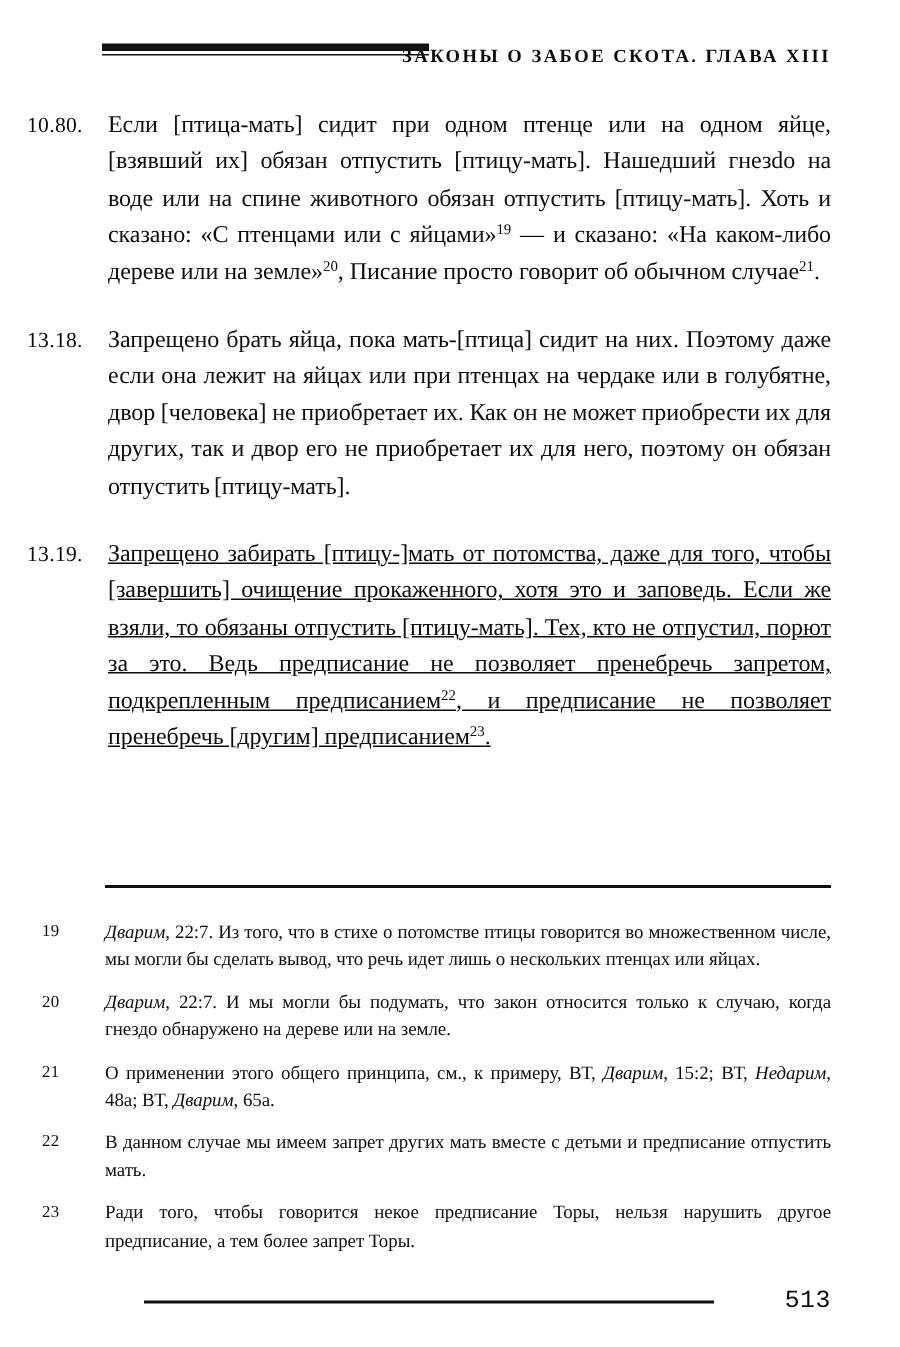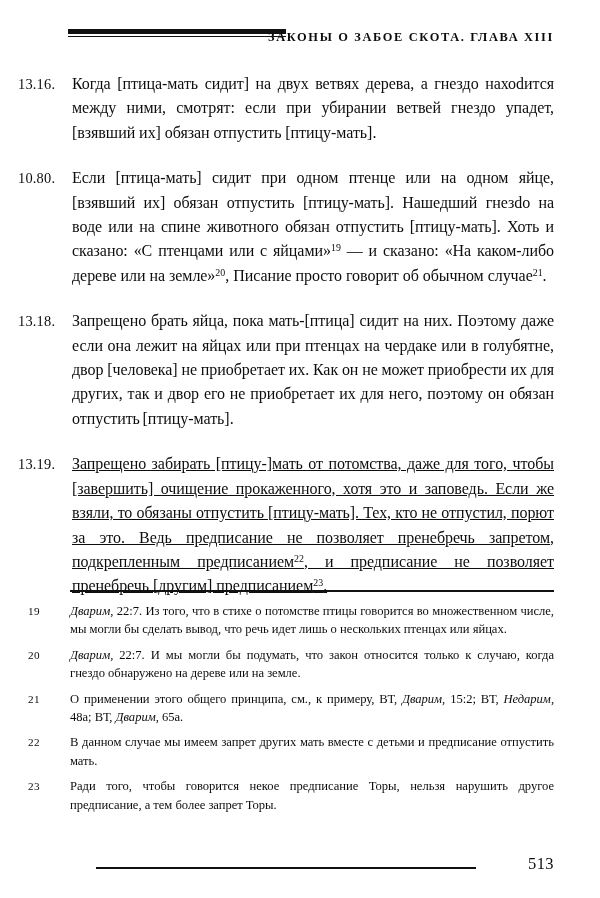--- a/index.html
+++ b/index.html
@@ -137,32 +137,35 @@
     font-size: 11.2px;
     line-height: 18.4px;
     letter-spacing: 0.3px;
   }
   .fn-text {
     font-size: 12.6px;
     line-height: 18.4px;
     text-align: justify;
     text-justify: inter-word;
     letter-spacing: -0.03px;
+    margin-top: 10px;
   }
   .fn-text i { font-style: italic; }
 
   
   .folio {
     position: absolute;
     left: 46px;
     top: 856px;
     width: 508px;
     height: 22px;
     display: flex;
+    align-items: center;
     justify-content: flex-end;
+    font-family: Liberation Mono, monospace;
   }
   .folio-rule {
     position: absolute;
     left: 50px;
     top: 11px;
     width: 380px;
     height: 1.8px;
     background: #111;
   }
   .folio-num {
@@ -181,24 +184,20 @@
     <div class="runhead-rule">
       <div class="thick"></div>
       <div class="gap"></div>
       <div class="thin"></div>
     </div>
     <div class="runhead-title">ЗАКОНЫ О ЗАБОЕ СКОТА. ГЛАВА XIII</div>
   </div>
 
   <div class="body-block">
 
-    <div class="halacha">
-      <div class="halacha-num">13.16.</div>
-      <div class="halacha-text">Когда [птица-мать сидит] на двух ветвях дерева, а гнездо нахо­dится между ними, смотрят: если при убирании ветвей гнездо упадет, [взявший их] обязан отпустить [птицу-мать].</div>
-    </div>
 
     <div class="halacha">
       <div class="halacha-num">10.80.</div>
       <div class="halacha-text">Если [птица-мать] сидит при одном птенце или на одном яйце, [взявший их] обязан отпустить [птицу-мать]. Нашедший гнез­dо на воде или на спине животного обязан отпустить [птицу-мать]. Хоть и сказано: «С птенцами или с яйцами»<sup>19</sup> — и ска­зано: «На каком-либо дереве или на земле»<sup>20</sup>, Писание просто говорит об обычном случае<sup>21</sup>.</div>
     </div>
 
     <div class="halacha">
       <div class="halacha-num">13.18.</div>
       <div class="halacha-text tight">Запрещено брать яйца, пока мать-[птица] сидит на них. Поэтому даже если она лежит на яйцах или при птенцах на чердаке или в голубятне, двор [человека] не приобретает их. Как он не мо­жет приобрести их для других, так и двор его не приобретает их для него, поэтому он обязан отпустить [птицу-мать].</div>
     </div>

